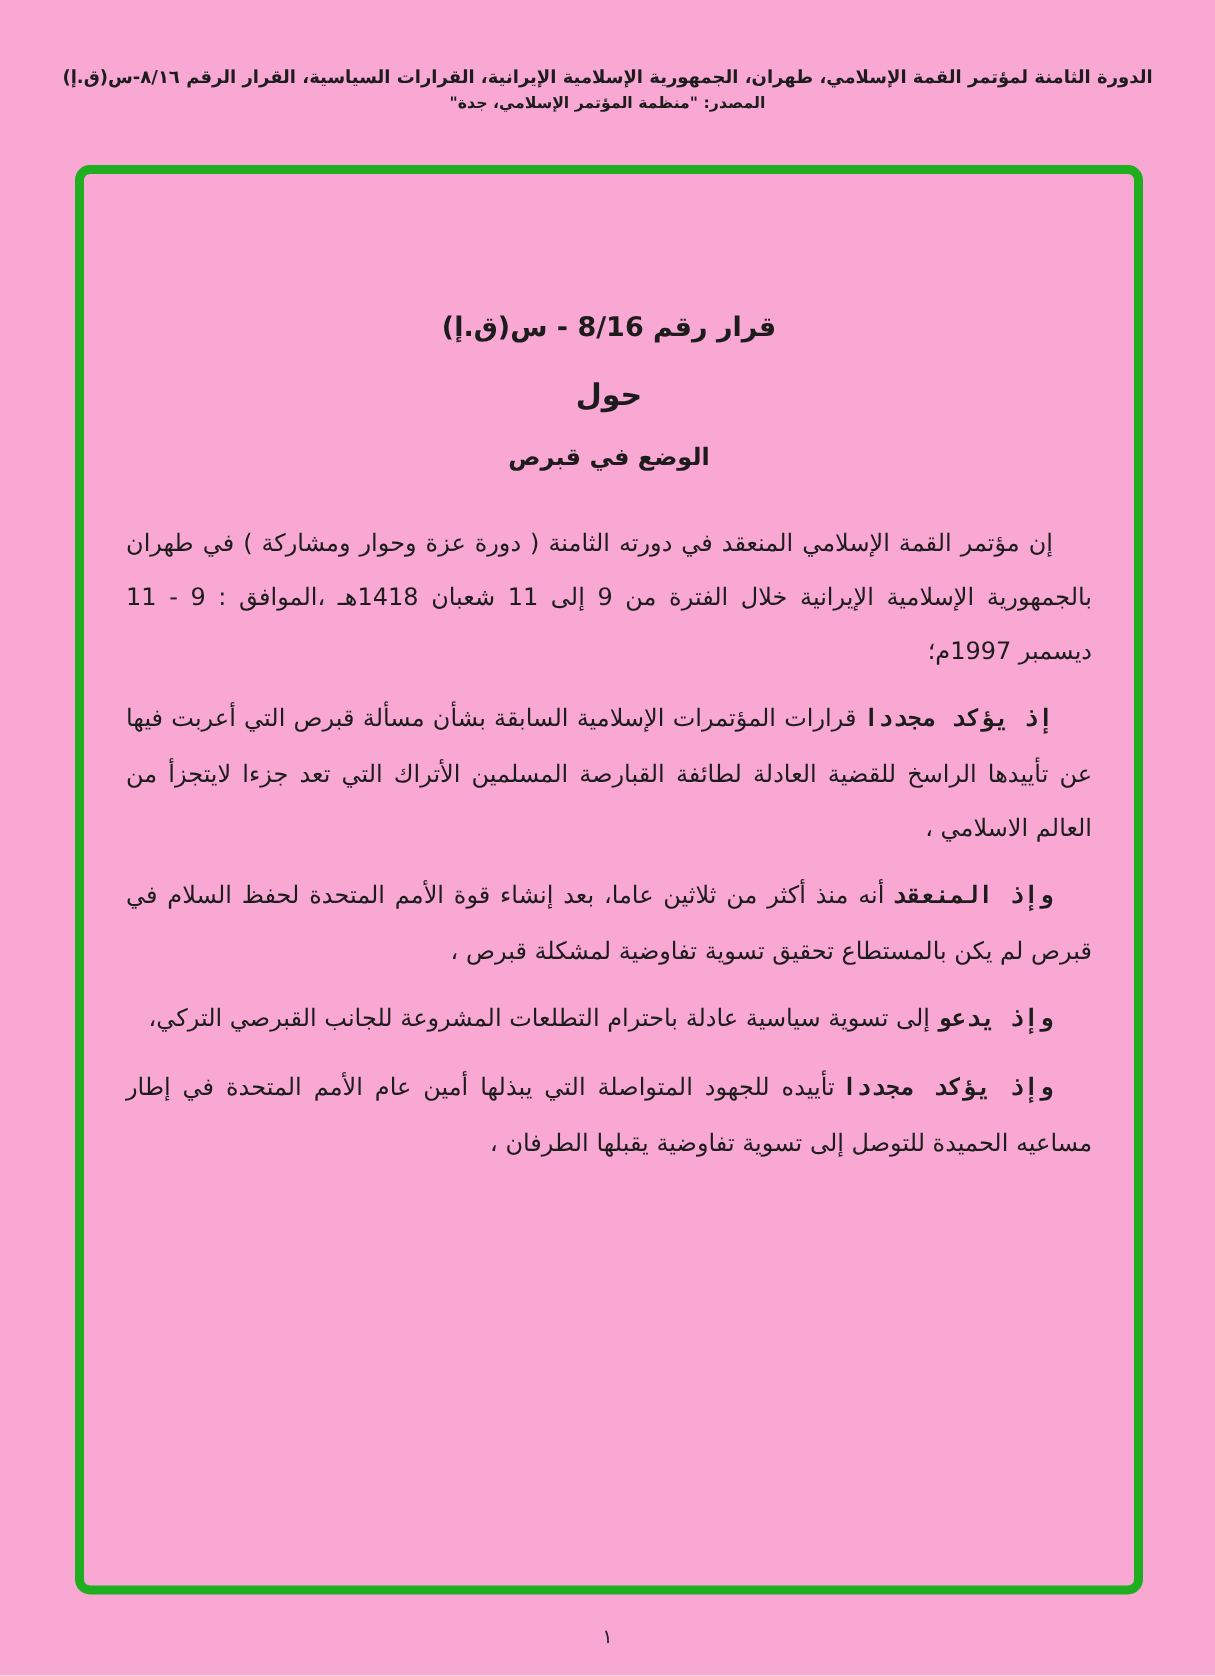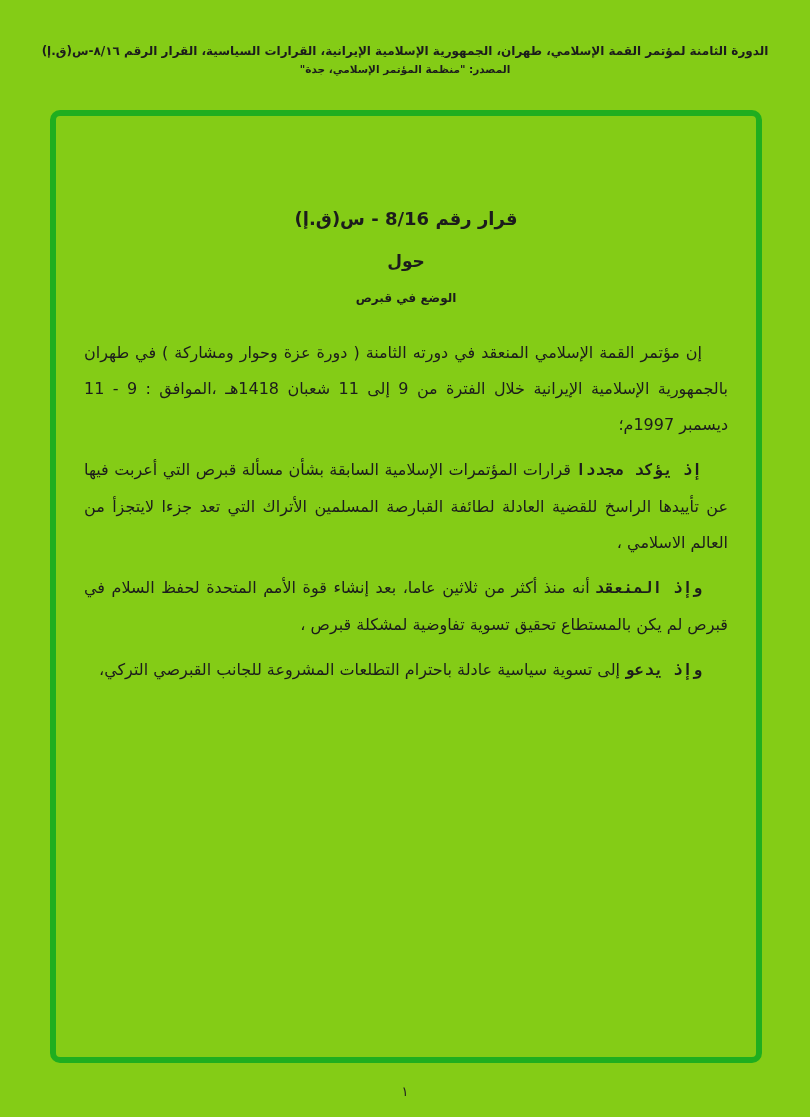--- a/index.html
+++ b/index.html
@@ -4,21 +4,21 @@
 <style>
   * { margin:0; padding:0; box-sizing:border-box; }
   html,body { background:#ffffff; }
   body {
     width:810px; height:1117px;
     font-family:"DejaVu Sans", sans-serif;
     color:#1c1c1c;
   }
   .page {
     position:relative; width:810px; height:1117px;
-    background:#84cc16; overflow:hidden;padding-left:48px;
+    background:#f9a8d4; overflow:hidden;padding-left:48px;
   }
   .doc-header {
     position:absolute; top:44px; left:0; width:100%;
     text-align:center; direction:rtl;
   }
   .doc-header .l1 {
     font-size:12px; font-weight:bold; white-space:nowrap;
   }
   .doc-header .l2 {
     font-size:10.5px; font-weight:bold; margin-top:5px;
@@ -31,25 +31,25 @@
   }
   .content {
     position:absolute; left:84px; top:184px; width:644px;
     direction:rtl;
   }
   .res-title {
     text-align:center; font-weight:bold; font-size:18px;
     margin-top:24px;
   }
   .res-about {
-    text-align:center; font-weight:bold; font-size:17px;
+    text-align:center; font-weight:bold; font-size:20px;
     margin-top:22px;
   }
   .res-subject {
-    text-align:center; font-weight:bold; font-size:12px;
+    text-align:center; font-weight:bold; font-size:16px;
     margin-top:20px;
   }
   .body-text { margin-top:30px; }
   p.para {
     font-size:16px; line-height:2.25;
     text-align:justify; text-indent:26px;
     margin-bottom:9px;
   }
   .lead { font-weight:bold; margin-left:5px;font-family:Liberation Mono, monospace; }
   .page-number {
@@ -83,19 +83,22 @@
 
       <p class="para">
         <span class="lead">وإذ المنعقد</span><span>أنه منذ أكثر من ثلاثين عاما، بعد إنشاء قوة الأمم المتحدة لحفظ السلام في قبرص لم يكن بالمستطاع تحقيق تسوية تفاوضية لمشكلة قبرص ،</span>
       </p>
 
       <p class="para">
         <span class="lead">وإذ يدعو</span><span>إلى تسوية سياسية عادلة باحترام التطلعات المشروعة للجانب القبرصي التركي،</span>
       </p>
 
 
+      <p class="para">
+        <span class="lead">وإذ يؤكد مجددا</span><span>تأييده للجهود المتواصلة التي يبذلها أمين عام الأمم المتحدة في إطار مساعيه الحميدة للتوصل إلى تسوية تفاوضية يقبلها الطرفان ،</span>
+      </p>
 
     </div>
   </div>
 
   <div class="page-number">١</div>
 
 </div>
 
 </body></html>

